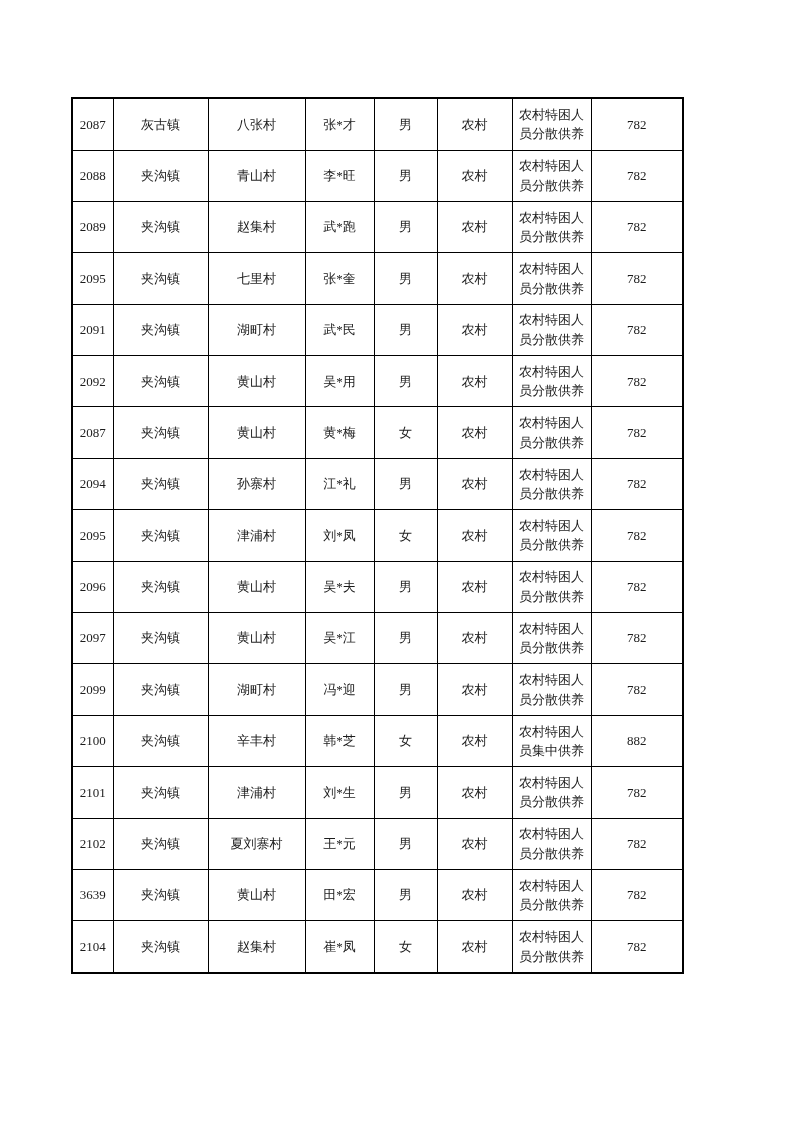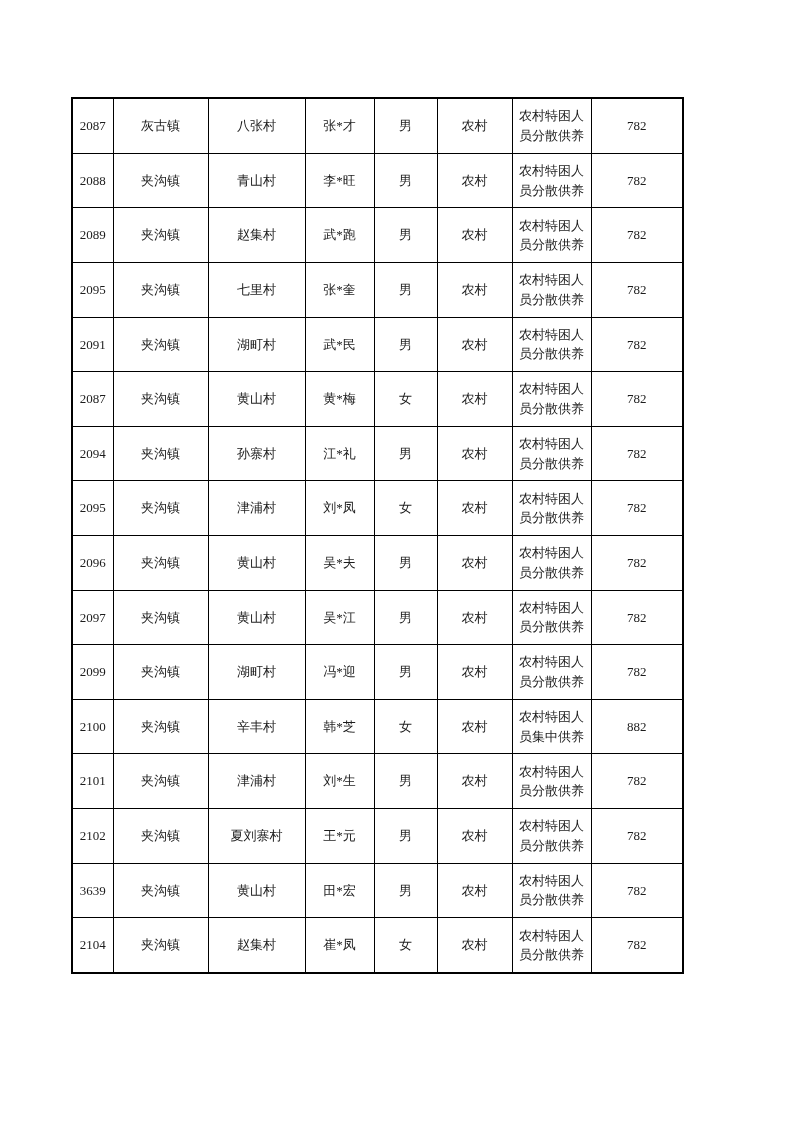--- a/index.html
+++ b/index.html
@@ -105,20 +105,30 @@
           <td class="col-seq">2091</td>
           <td class="col-town">夹沟镇</td>
           <td class="col-village">湖町村</td>
           <td class="col-person">武*民</td>
           <td class="col-gender">男</td>
           <td class="col-area">农村</td>
           <td class="col-category">农村特困人员分散供养</td>
           <td class="col-amount">782</td>
         </tr>
         <tr>
+          <td class="col-seq">2092</td>
+          <td class="col-town">夹沟镇</td>
+          <td class="col-village">黄山村</td>
+          <td class="col-person">吴*用</td>
+          <td class="col-gender">男</td>
+          <td class="col-area">农村</td>
+          <td class="col-category">农村特困人员分散供养</td>
+          <td class="col-amount">782</td>
+        </tr>
+        <tr>
           <td class="col-seq">2087</td>
           <td class="col-town">夹沟镇</td>
           <td class="col-village">黄山村</td>
           <td class="col-person">黄*梅</td>
           <td class="col-gender">女</td>
           <td class="col-area">农村</td>
           <td class="col-category">农村特困人员分散供养</td>
           <td class="col-amount">782</td>
         </tr>
         <tr>

